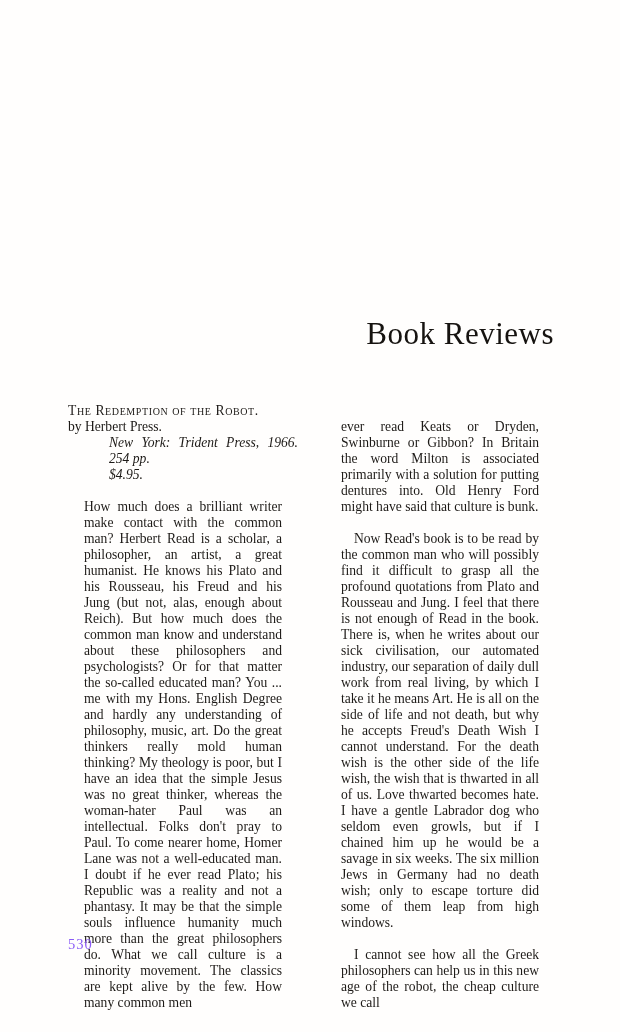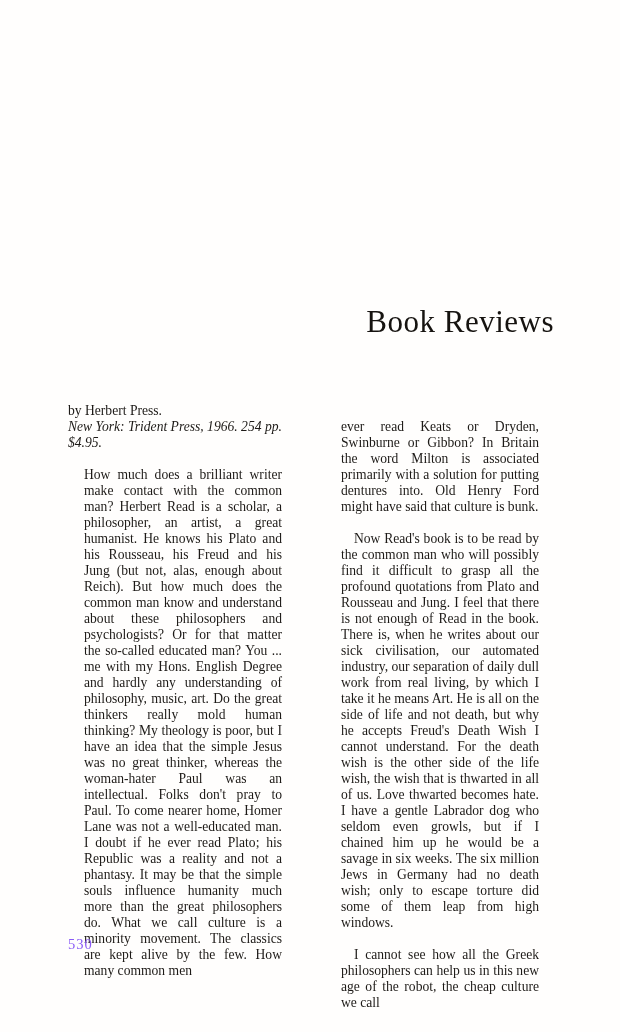--- a/index.html
+++ b/index.html
@@ -11,21 +11,21 @@
     position: relative;
     width: 620px;
     height: 1032px;
     background: #fffefd;
     overflow: hidden;
     font-family: "Liberation Serif", serif;
     color: #1d1a17;
   }
   .section-title {
     position: absolute;
-    top: 304px;
+    top: 316px;
     right: 66px;
     font-size: 31px;
     letter-spacing: 0.5px;
     color: #161310;
   }
   .columns {
     position: absolute;
     left: 68px;
     top: 403px;
     width: 487px;
@@ -39,20 +39,21 @@
     text-align: justify;
     text-justify: inter-word;
     color: #1d1a17;
   }
   .book-title {
     font-variant: small-caps;
     letter-spacing: 0.6px;
   }
   .pub-line, .price-line {
     font-style: italic;
+    margin-left: 41px;
   }
   .col p {
     margin: 16px;
   }
   .col p.indent {
     text-indent: 13px;
   }
   .page-number {
     position: absolute;
     left: 68px;
@@ -65,20 +66,21 @@
 </head>
 <body>
 
 <div class="page">
 
   <div class="section-title">Book Reviews</div>
 
   <div class="columns">
 
     <div class="col">
+      <div class="book-title">The Redemption of the Robot.</div>
       <div class="byline">by Herbert Press.</div>
       <div class="pub-line">New York: Trident Press, 1966. 254 pp.</div>
       <div class="price-line">$4.95.</div>
       <p>How much does a brilliant writer make contact with the common man? Herbert Read is a scholar, a philosopher, an artist, a great humanist. He knows his Plato and his Rousseau, his Freud and his Jung (but not, alas, enough about Reich). But how much does the common man know and understand about these philosophers and psychologists? Or for that matter the so-called educated man? You ... me with my Hons. English Degree and hardly any understanding of philosophy, music, art. Do the great thinkers really mold human thinking? My theology is poor, but I have an idea that the simple Jesus was no great thinker, whereas the woman-hater Paul was an intellectual. Folks don't pray to Paul. To come nearer home, Homer Lane was not a well-educated man. I doubt if he ever read Plato; his Republic was a reality and not a phantasy. It may be that the simple souls influence humanity much more than the great philosophers do. What we call culture is a minority movement. The classics are kept alive by the few. How many common men</p>
     </div>
 
     <div class="col">
       <p>ever read Keats or Dryden, Swinburne or Gibbon? In Britain the word Milton is associated primarily with a solution for putting dentures into. Old Henry Ford might have said that culture is bunk.</p>
       <p class="indent">Now Read's book is to be read by the common man who will possibly find it difficult to grasp all the profound quotations from Plato and Rousseau and Jung. I feel that there is not enough of Read in the book. There is, when he writes about our sick civilisation, our automated industry, our separation of daily dull work from real living, by which I take it he means Art. He is all on the side of life and not death, but why he accepts Freud's Death Wish I cannot understand. For the death wish is the other side of the life wish, the wish that is thwarted in all of us. Love thwarted becomes hate. I have a gentle Labrador dog who seldom even growls, but if I chained him up he would be a savage in six weeks. The six million Jews in Germany had no death wish; only to escape torture did some of them leap from high windows.</p>
       <p class="indent">I cannot see how all the Greek philosophers can help us in this new age of the robot, the cheap culture we call</p>

